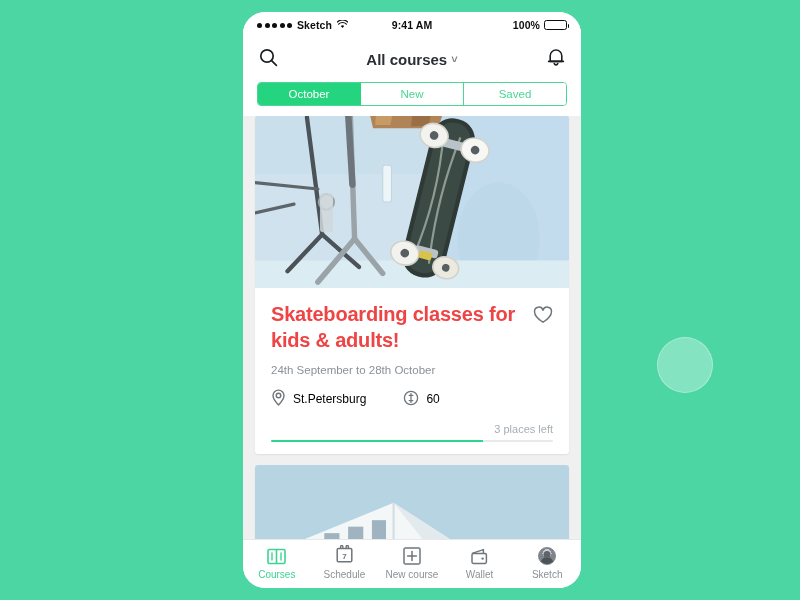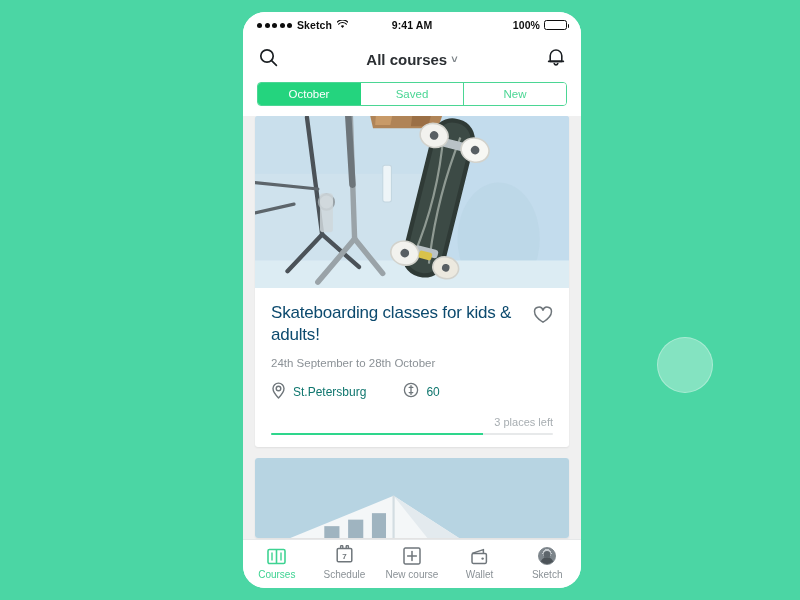--- a/index.html
+++ b/index.html
@@ -144,39 +144,39 @@
     overflow: hidden;
     margin-bottom: 11px;
     box-shadow: 0 1px 2px rgba(0,0,0,.07);
   }
   .card-photo { height: 172px; position: relative; overflow: hidden; }
   .card-photo.second { height: 80px; }
   .card-body { padding: 14px 16px 12px 16px; }
   .card-head { display: flex; align-items: flex-start; }
   .card-title {
     flex: 1 1 auto;
-    font-size: 17px;
-    font-weight: normal;
+    font-size: 20px;
+    font-weight: bold;
     line-height: 1.28;
-    color: #0c4a6e;
+    color: #ef4444;
     letter-spacing: -.2px;
   }
   .heart { flex: 0 0 auto; padding-top: 4px; margin-left: 8px; cursor: pointer; }
   .card-dates {
     margin-top: 11px;
     font-size: 11.5px;
     color: #8b9196;
   }
   .meta-row {
     margin-top: 13px;
     display: flex;
     align-items: center;
     gap: 9px;
     font-size: 12px;
-    color: #0f766e;
+    color: #000000;
   }
   .meta-item { display: flex; align-items: center; gap: 7px; }
   .meta-item.price { margin-left: 28px; }
   .progress-wrap { margin-top: 14px; }
   .places-left {
     text-align: right;
     font-size: 11px;
     color: #a8aeb2;
     margin-bottom: 5px;
   }
@@ -294,22 +294,22 @@
           <path d="M3.2 14.4 V8.8 a5.8 5.8 0 0 1 11.6 0 v5.6 z" stroke="#1b1f23" stroke-width="1.6" fill="none" stroke-linejoin="round"></path>
           <line x1="1.6" y1="14.4" x2="16.4" y2="14.4" stroke="#1b1f23" stroke-width="1.6" stroke-linecap="round"></line>
           <path d="M7.2 16.6 a1.9 1.9 0 0 0 3.6 0" stroke="#1b1f23" stroke-width="1.6" fill="none" stroke-linecap="round"></path>
         </svg>
       </span>
     </div>
   </div>
 
   <div class="segmented">
     <div class="seg active">October</div>
+    <div class="seg">New</div>
     <div class="seg">Saved</div>
-    <div class="seg">New</div>
   </div>
 
   <div class="feed">
 
     <div class="card">
       <div class="card-photo">
         <svg width="100%" height="100%" viewBox="0 0 290 172" preserveAspectRatio="xMidYMid slice">
           <rect width="290" height="172" fill="#cfe2ed"></rect>
           <rect x="0" y="0" width="290" height="60" fill="#c9dfec"></rect>
           <rect x="160" y="0" width="130" height="172" fill="#c3dced"></rect>

